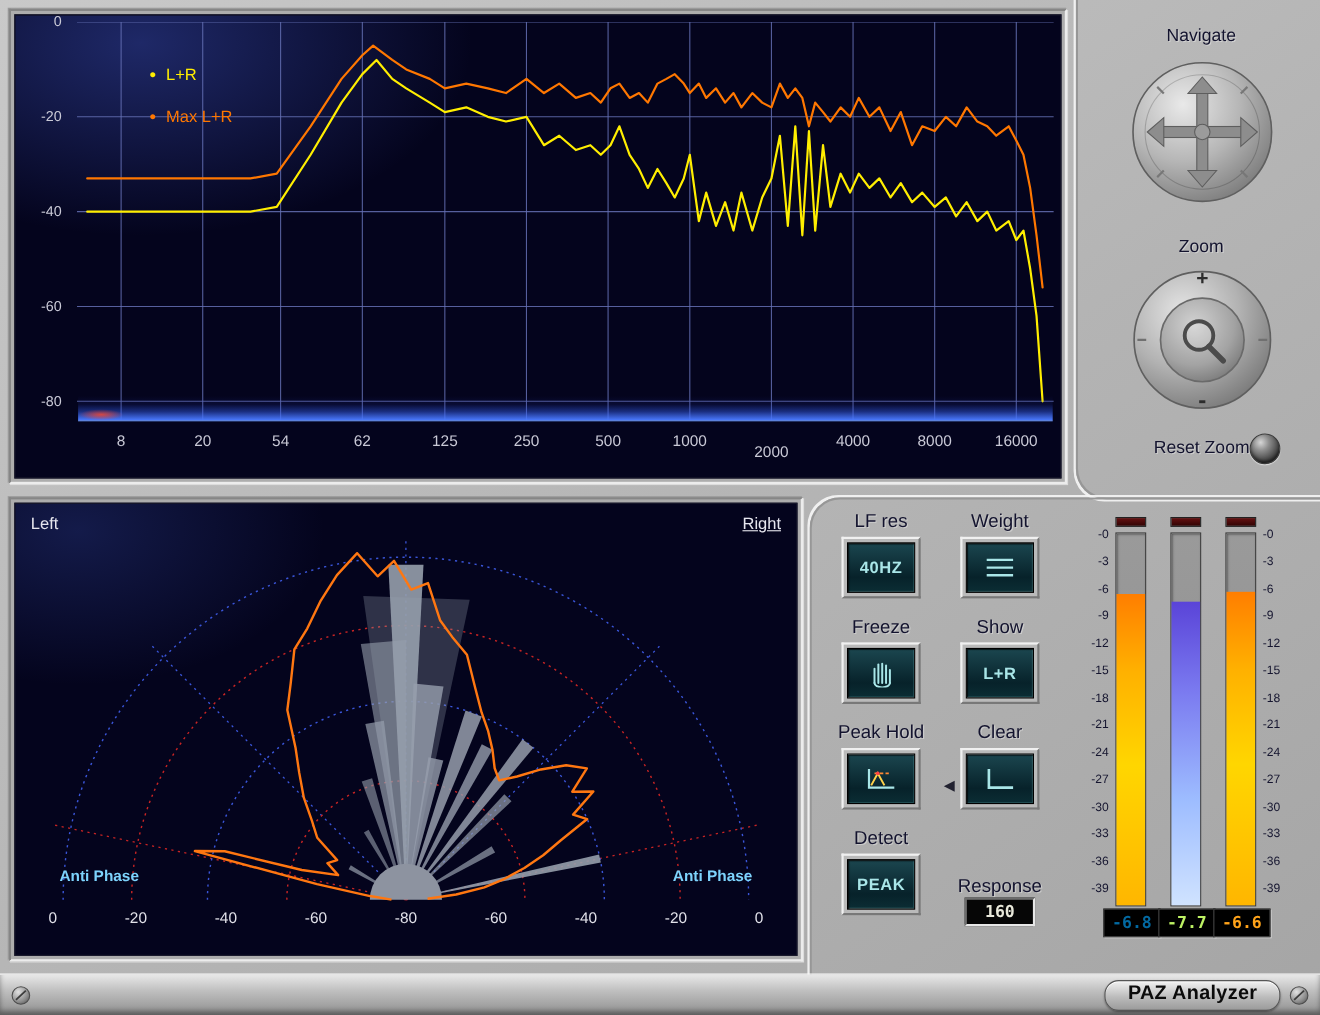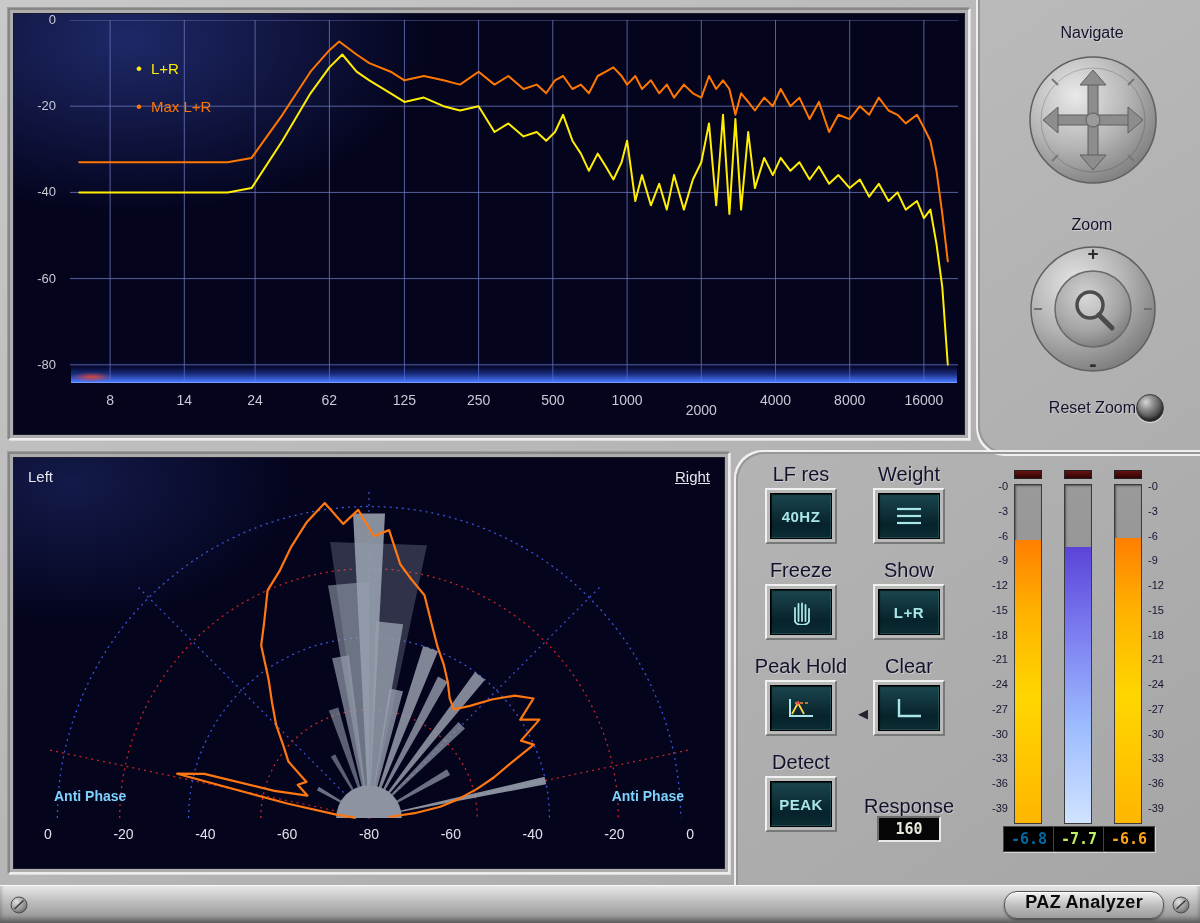--- a/index.html
+++ b/index.html
@@ -69,21 +69,21 @@
   .reset-row { position:absolute; left:964px; top:394px; width:216px; display:flex;
     align-items:center; justify-content:flex-end; padding-right:16px; box-sizing:border-box; }
   .reset-label { font-size:16px; color:#13132e; text-shadow:1px 1px 0 rgba(255,255,255,.35); }
   .reset-btn { width:26px; height:26px; border-radius:50%; cursor:pointer;
     background:radial-gradient(circle at 35% 28%, #d6d6d6 0%, #8d8d8d 30%, #3a3a3a 72%, #262626 100%);
     border:1px solid #3a3a3a; box-shadow:0 1px 1px rgba(255,255,255,.6), inset 0 -2px 3px rgba(0,0,0,.5); }
 
   
   .controls { position:absolute; left:748px; top:462px; display:grid; grid-template-columns:106px 110px; }
   .cell { height:96px; display:flex; flex-direction:column; align-items:center; }
-  .ctl-label { height:26px; line-height:24px; font-size:20px; color:#13132e;
+  .ctl-label { height:26px; line-height:24px; font-size:17px; color:#13132e;
     text-shadow:1px 1px 0 rgba(255,255,255,.35); white-space:nowrap; }
   .ctl-btn { width:72px; height:56px; background:#bababa; border:2px solid;
     border-color:#f0f0f0 #787878 #787878 #f0f0f0; padding:3px; box-sizing:border-box; cursor:pointer; }
   .btn-face { width:100%; height:100%; box-sizing:border-box;
     background:linear-gradient(#1b464f 0%, #07222a 70%, #0b2d34 100%); border:1px solid #000;
     box-shadow:inset 1px 1px 1px rgba(0,0,0,.7), inset -1px -1px 0 rgba(130,210,210,.18);
     display:flex; align-items:center; justify-content:center;
     color:#a9e6e8; font-weight:bold; font-size:15px; letter-spacing:.5px; }
   .cell-response { justify-content:flex-end; padding-bottom:4px; box-sizing:border-box; }
   .cell-response .ctl-label { height:22px; }
@@ -157,22 +157,22 @@
       <div class="floor-red"></div>
       <div id="spec-ylabels">
           <div class="tick-y" style="top: -8px;">0</div>
           <div class="tick-y" style="top: 78.1905px;">-20</div>
           <div class="tick-y" style="top: 164.381px;">-40</div>
           <div class="tick-y" style="top: 250.571px;">-60</div>
           <div class="tick-y" style="top: 336.762px;">-80</div>
         </div>
       <div id="spec-xlabels">
           <div class="tick-x" style="left: 40.1164px;">8</div>
-          <div class="tick-x" style="left: 114.328px;">14</div>
-          <div class="tick-x" style="left: 185.14px;">24</div>
+          <div class="tick-x" style="left: 114.328px;">20</div>
+          <div class="tick-x" style="left: 185.14px;">54</div>
           <div class="tick-x" style="left: 259.352px;">62</div>
           <div class="tick-x" style="left: 334.424px;">125</div>
           <div class="tick-x" style="left: 408.635px;">250</div>
           <div class="tick-x" style="left: 482.847px;">500</div>
           <div class="tick-x" style="left: 557.058px;">1000</div>
           <div class="tick-x" style="left: 631.27px; margin-top: 10px;">2000</div>
           <div class="tick-x" style="left: 705.482px;">4000</div>
           <div class="tick-x" style="left: 779.693px;">8000</div>
           <div class="tick-x" style="left: 853.905px;">16000</div>
         </div>

